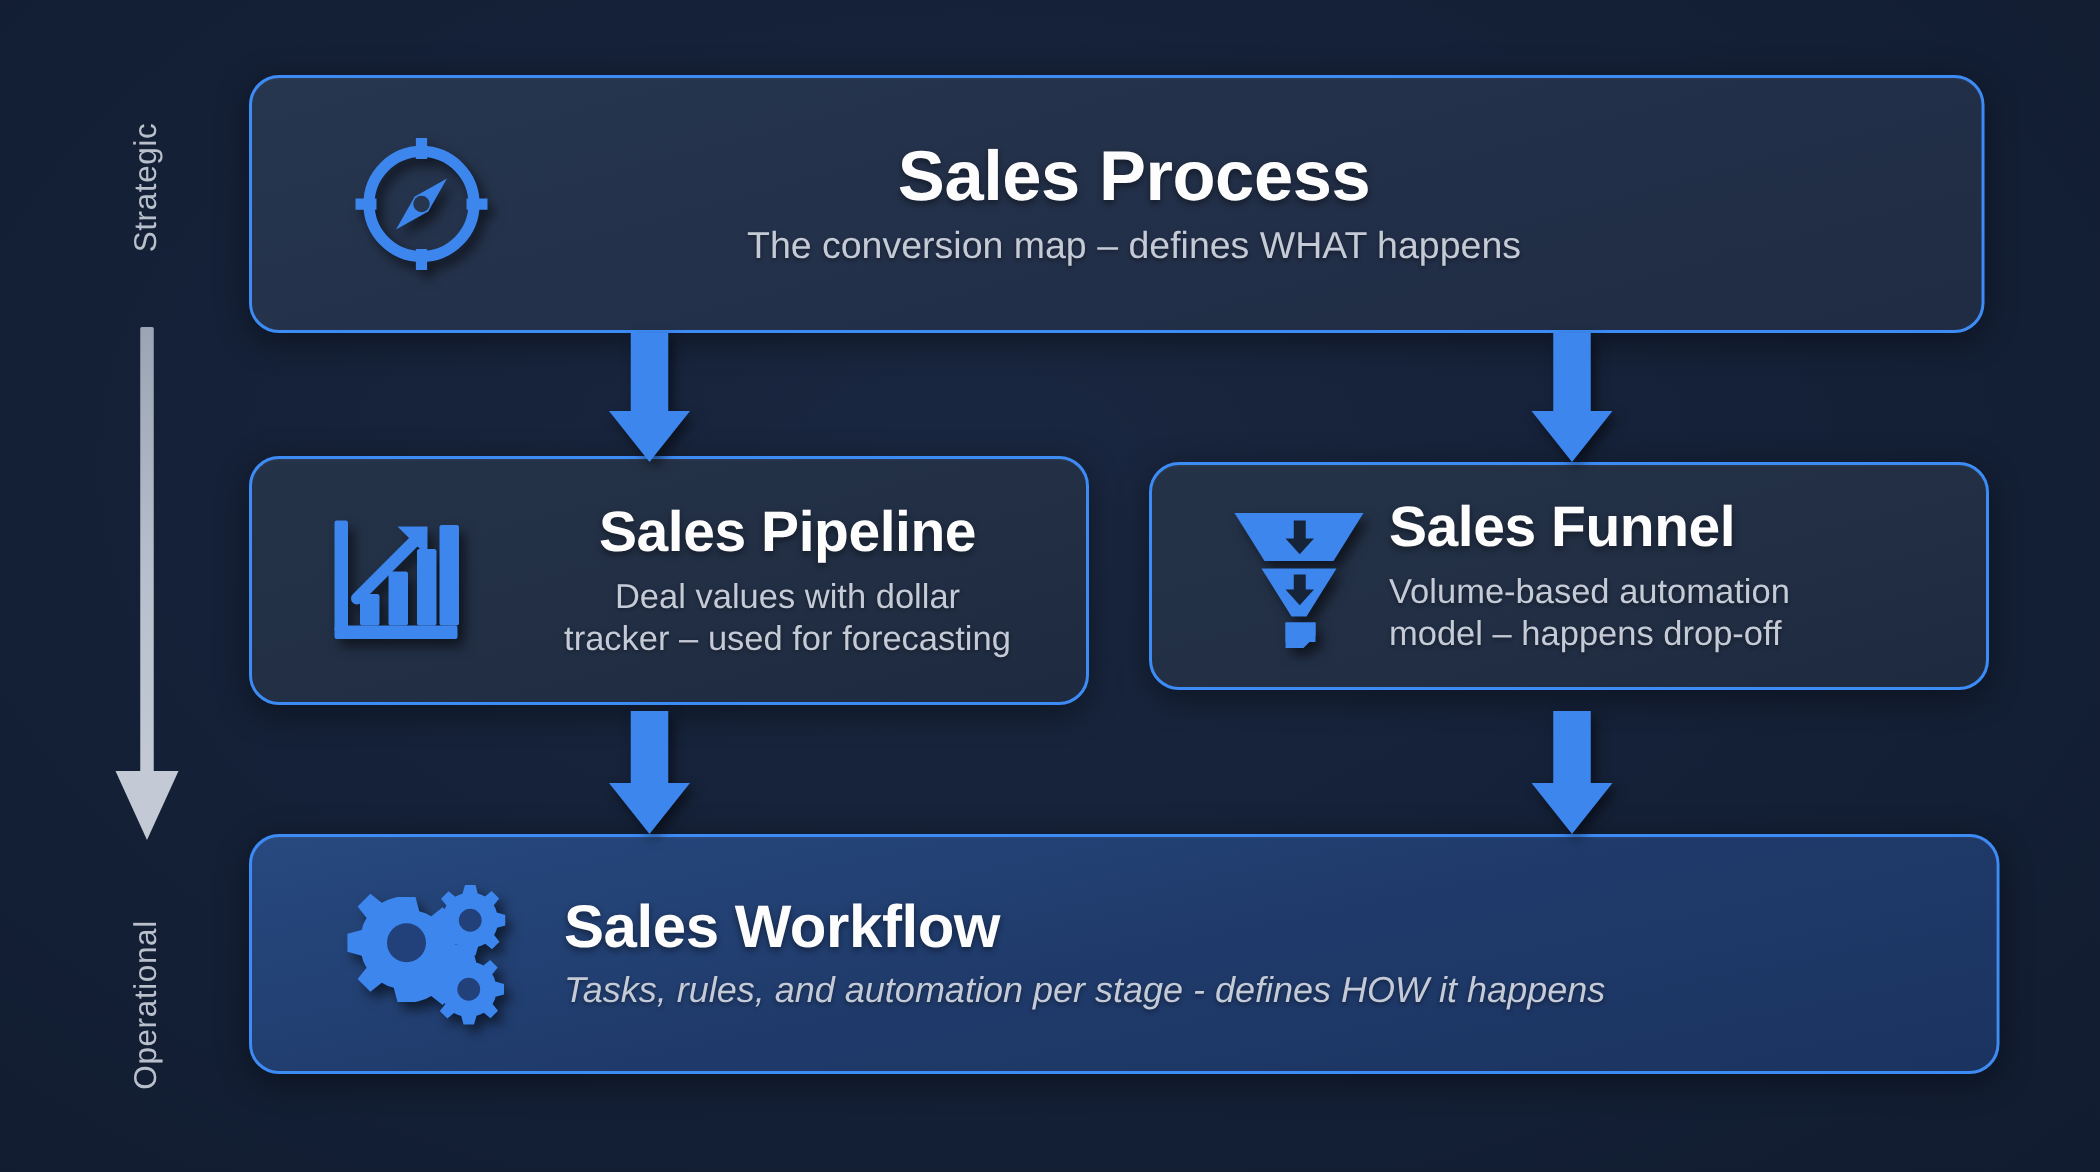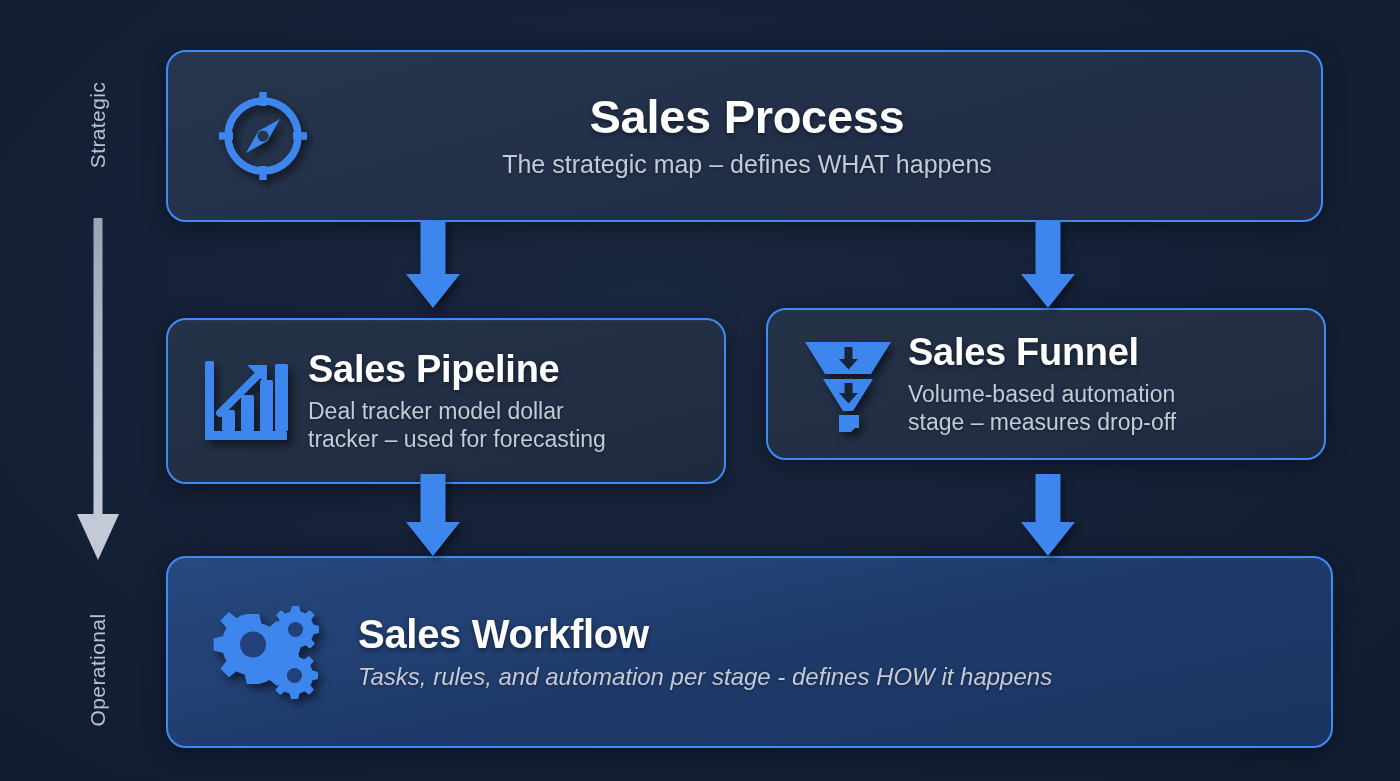--- a/index.html
+++ b/index.html
@@ -64,20 +64,21 @@
   }
 
   
   .card {
     position:absolute;
     border:2.5px solid #3d8bf5;
     border-radius:20px;
     display:flex;
     align-items:center;
     box-shadow:0 5px 22px rgba(0,0,0,.40), inset 0 1px 0 rgba(255,255,255,.035);
+    padding-left:18px;
   }
   .card .icon-wrap {
     flex:0 0 auto;
     display:flex;
     align-items:center;
     justify-content:center;
     filter:drop-shadow(4px 5px 4px rgba(0,0,0,.55));
   }
   .card .txt { flex:1 1 auto; min-width:0; }
 
@@ -100,42 +101,43 @@
     width:1157px; height:172px;
     background:linear-gradient(165deg,#27364f 0%, #222f48 58%, #1f2c43 100%);
   }
   #card-process .icon-wrap { width:190px; }
   #card-process .txt { text-align:center; padding-right:185px; }
   #card-process .card-title { font-size:47px; margin-bottom:6px; }
   #card-process .card-sub { font-size:25px; }
 
   
   #card-pipeline {
-    left:166px; top:318px;
+    left:166px; top:304px;
     width:560px; height:166px;
     background:linear-gradient(165deg,#253349 0%, #212e44 60%, #1e2a3f 100%);
+    text-align:center;
   }
   #card-pipeline .icon-wrap { width:140px; padding-left:18px; }
   #card-pipeline .card-title { font-size:38px; margin-bottom:7px; }
   #card-pipeline .card-sub { font-size:23px; }
 
   
   #card-funnel {
     left:766px; top:308px;
     width:560px; height:152px;
     background:linear-gradient(165deg,#253349 0%, #212e44 60%, #1e2a3f 100%);
   }
   #card-funnel .icon-wrap { width:140px; padding-left:20px; }
   #card-funnel .card-title { font-size:38px; margin-bottom:7px; }
   #card-funnel .card-sub { font-size:23px; }
 
   
   #card-workflow {
     left:166px; top:556px;
-    width:1167px; height:192px;
+    width:1167px; height:160px;
     background:linear-gradient(168deg,#27497f 0%, #1f3a6a 52%, #1b3360 100%);
   }
   #card-workflow .icon-wrap { width:190px; }
   #card-workflow .card-title { font-size:40px; margin-bottom:6px; }
   #card-workflow .card-sub { font-size:24px;font-style:italic; }
 
   
   .conn {
     position:absolute;
     width:54px;
@@ -184,21 +186,21 @@
       <g fill="none" stroke="#3d86ee" stroke-width="7.5">
         <circle cx="52" cy="52" r="35"></circle>
         <path d="M52 8 V22 M52 82 V96 M8 52 H22 M82 52 H96" stroke-linecap="butt"></path>
       </g>
       <path d="M69 35 L56.5 57 L35 69 L47.5 47 Z" fill="#3d86ee"></path>
       <circle cx="52" cy="52" r="5.5" fill="#27364f"></circle>
     </svg>
   </div>
   <div class="txt">
     <div class="card-title">Sales Process</div>
-    <div class="card-sub">The strategic map – defines WHAT happens</div>
+    <div class="card-sub">The conversion map – defines WHAT happens</div>
   </div>
 </div>
 
 <div class="card" id="card-pipeline">
   <div class="icon-wrap">
     <svg width="92" height="92" viewBox="0 0 92 92">
       <g fill="#3d86ee">
         <rect x="4" y="6" width="9" height="74" rx="1.5"></rect>
         <rect x="4" y="76" width="82" height="9" rx="1.5"></rect>
         <rect x="21" y="55" width="13" height="21" rx="1.5"></rect>
@@ -208,21 +210,21 @@
         <rect x="74" y="9" width="13" height="67" rx="1.5"></rect>
       </g>
       <g stroke="#3d86ee" stroke-width="8" stroke-linecap="round" fill="none">
         <path d="M19 58 L60 17"></path>
       </g>
       <path d="M66 10 L66 30 L46 10 Z" fill="#3d86ee"></path>
     </svg>
   </div>
   <div class="txt">
     <div class="card-title">Sales Pipeline</div>
-    <div class="card-sub">Deal tracker model dollar</div>
+    <div class="card-sub">Deal values with dollar</div>
     <div class="card-sub">tracker – used for forecasting</div>
   </div>
 </div>
 
 <div class="card" id="card-funnel">
   <div class="icon-wrap">
     <svg width="94" height="96" viewBox="0 0 94 96">
 
       <path d="M4 6 H90 L70 38 H24 Z" fill="#3d86ee"></path>
 
@@ -233,21 +235,21 @@
 
       <g fill="#16243a">
         <path d="M43.5 11 H51.5 V23 H57 L47.5 33.5 L38 23 H43.5 Z"></path>
         <path d="M43.5 47 H51.5 V57 H57 L47.5 67.5 L38 57 H43.5 Z"></path>
       </g>
     </svg>
   </div>
   <div class="txt">
     <div class="card-title">Sales Funnel</div>
     <div class="card-sub">Volume-based automation</div>
-    <div class="card-sub">stage – measures drop-off</div>
+    <div class="card-sub">model – happens drop-off</div>
   </div>
 </div>
 
 <div class="card" id="card-workflow">
   <div class="icon-wrap">
     <svg width="112" height="104" viewBox="0 0 112 104">
       <g fill="#3d86ee">
 
         <path d="M40 14 h12 l2.5 9.5 a23 23 0 0 1 8 3.3 l7.6-6 8.5 8.5 -6 7.6
                  a23 23 0 0 1 3.3 8 l9.5 2.5 v12 l-9.5 2.5 a23 23 0 0 1 -3.3 8

